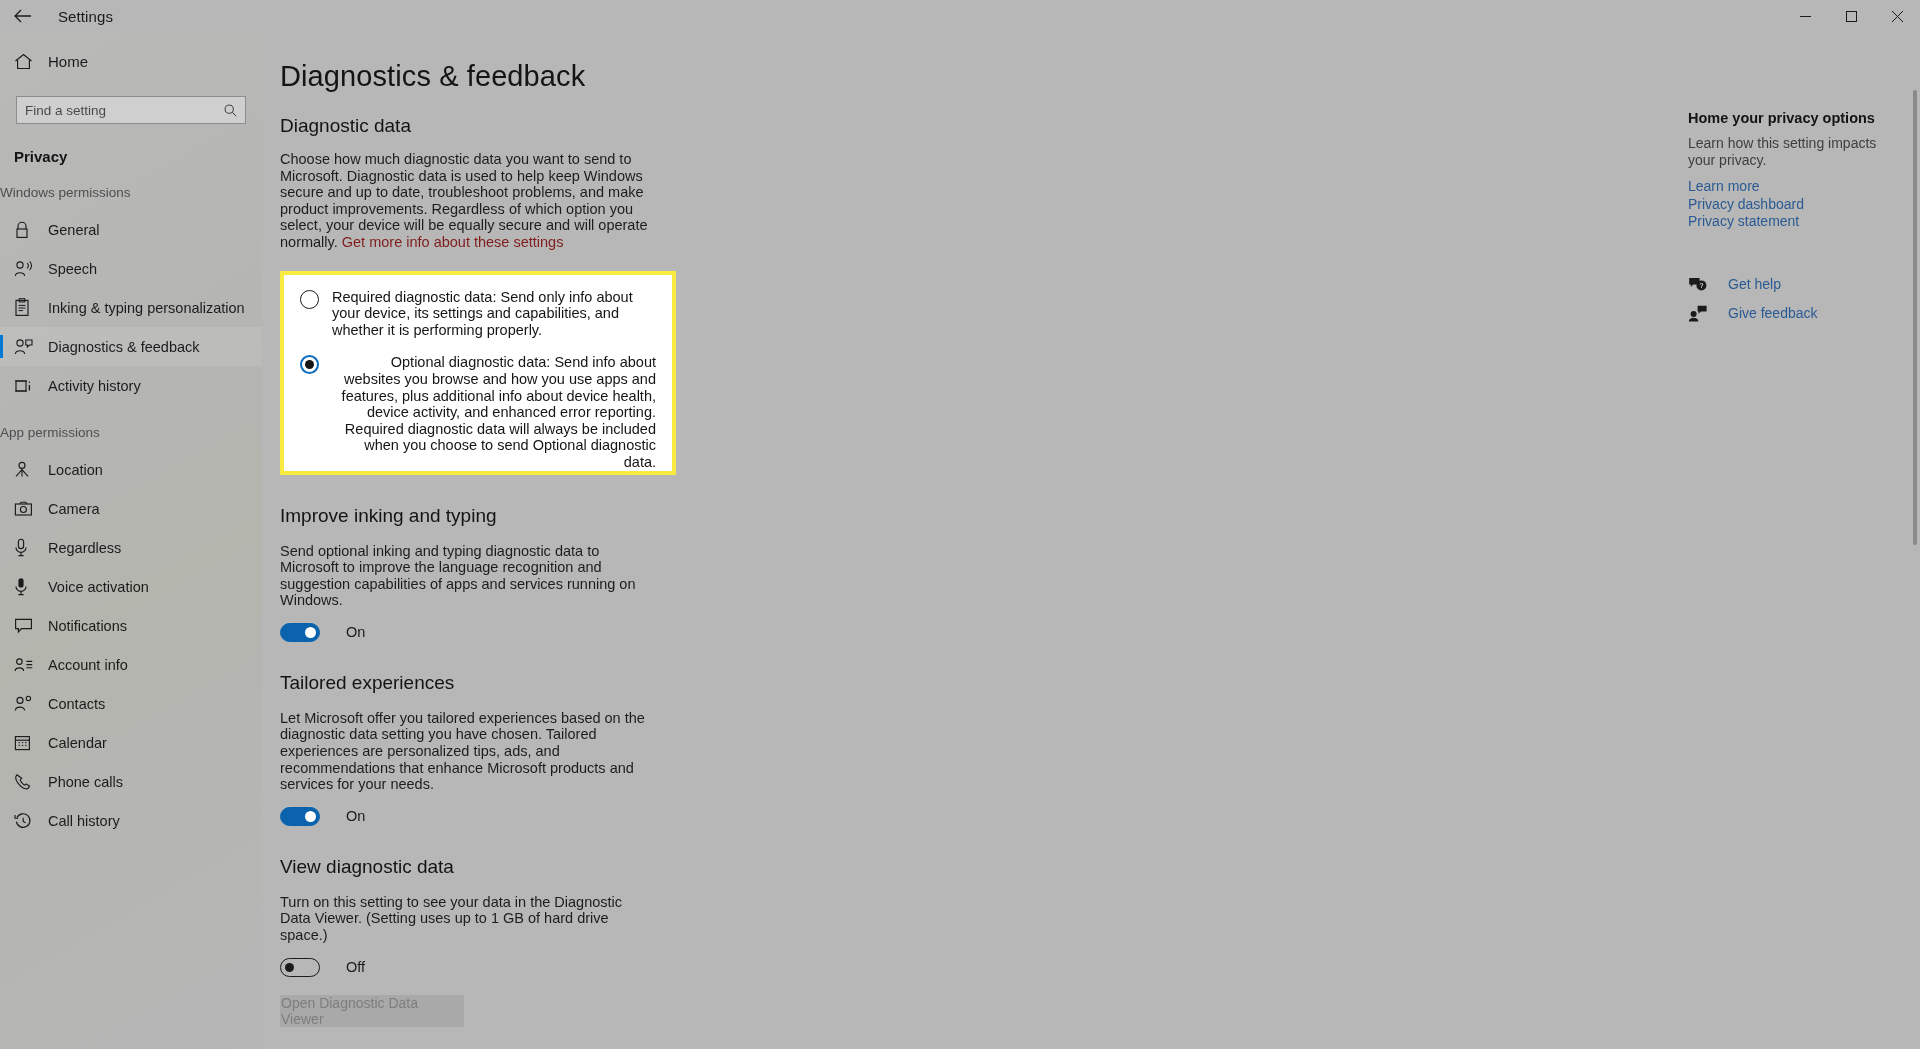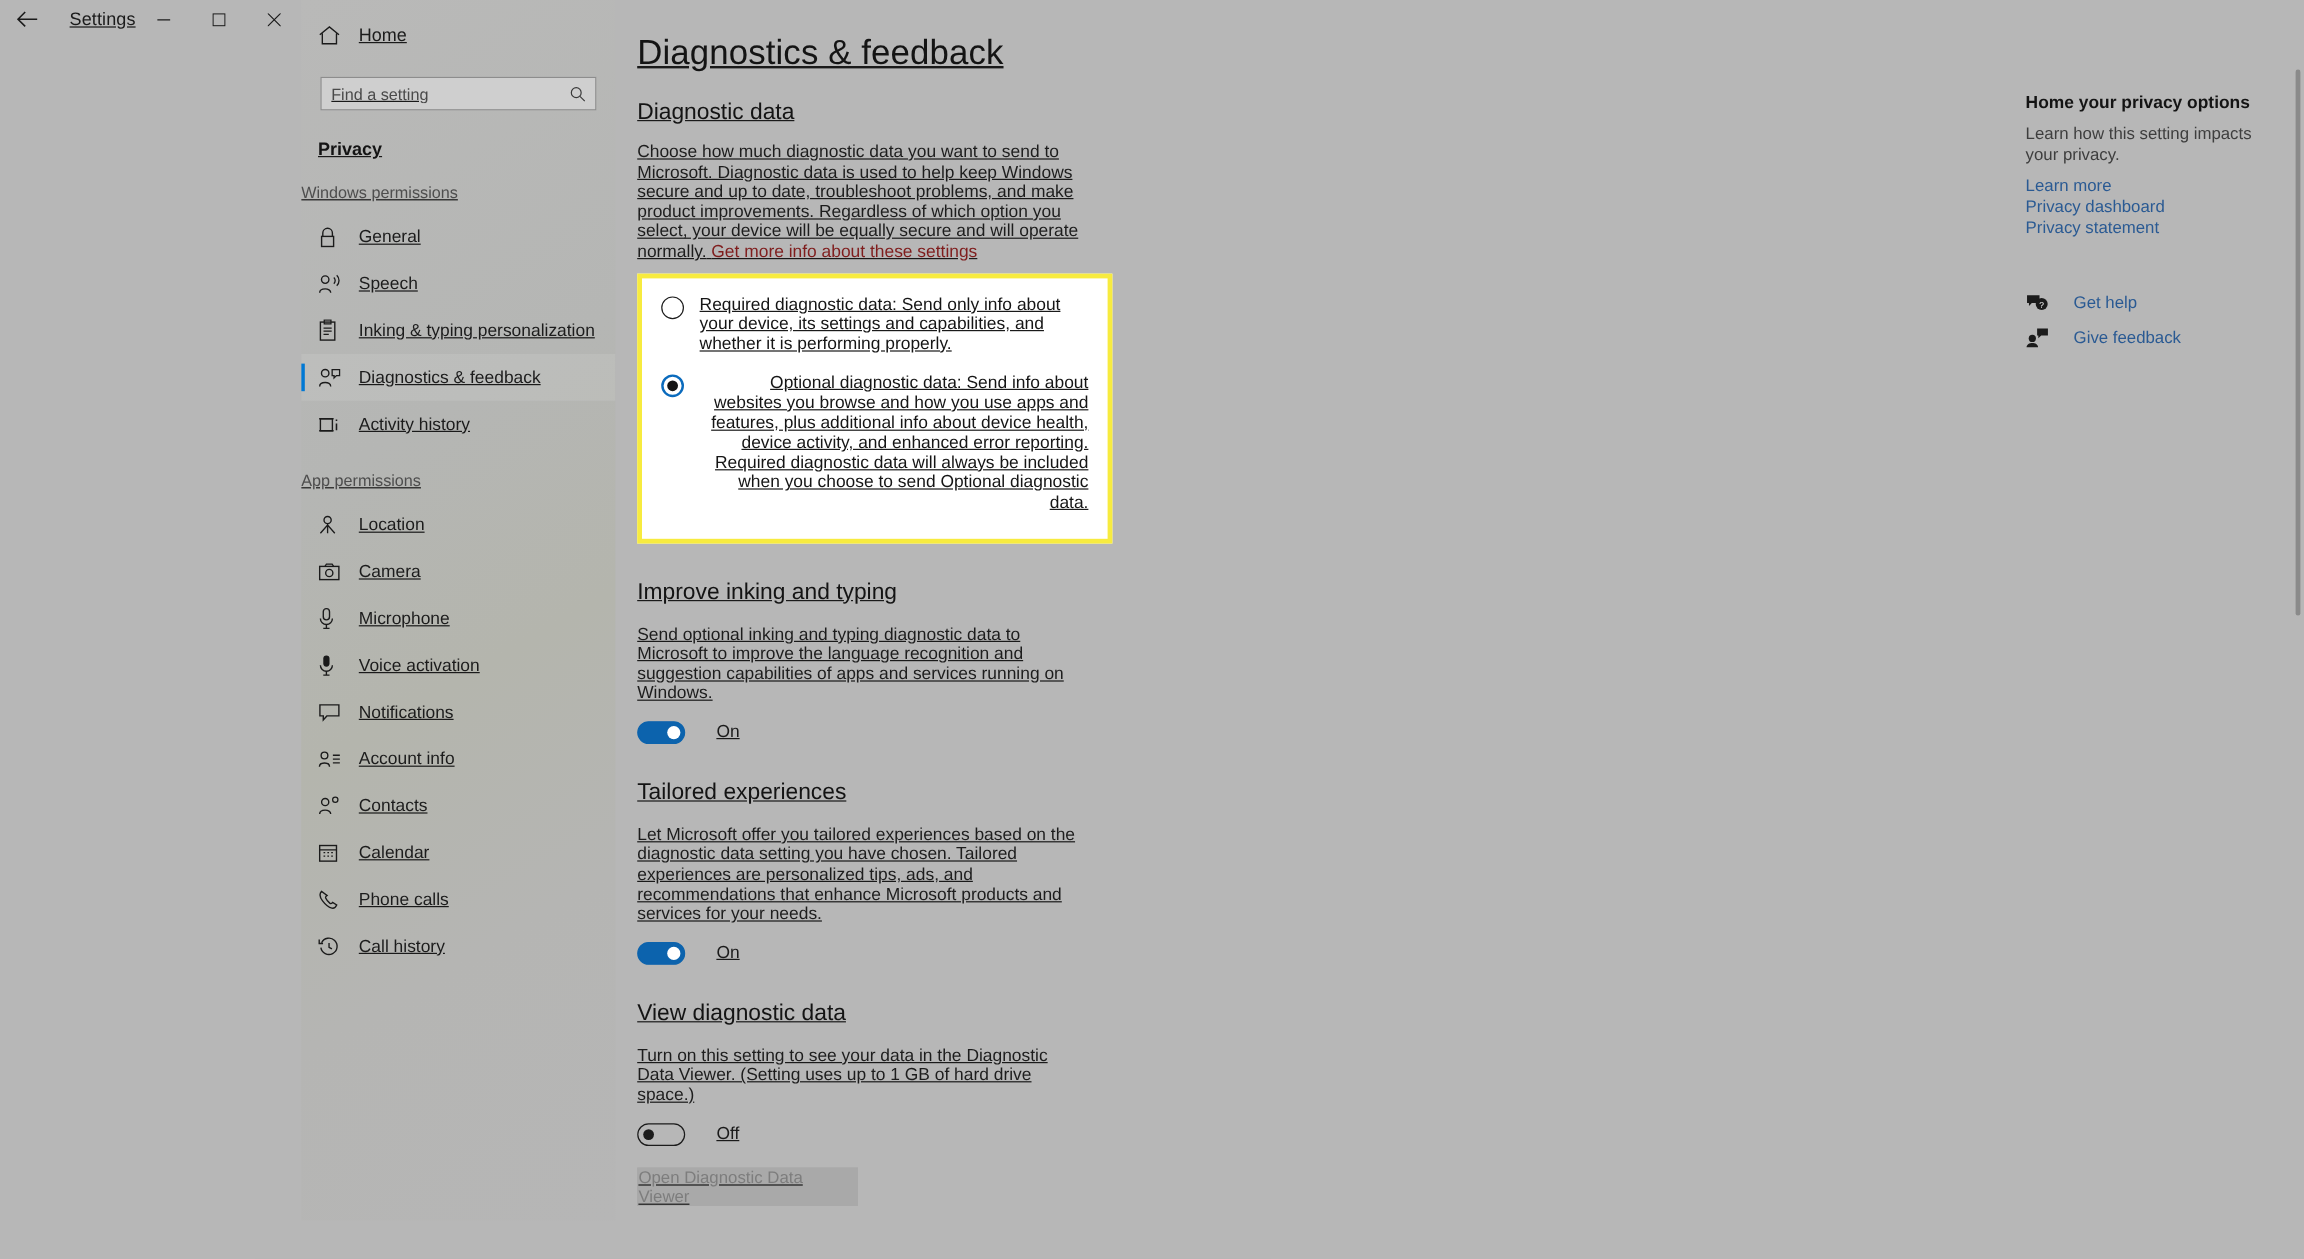--- a/index.html
+++ b/index.html
@@ -9,22 +9,21 @@
     overflow: hidden;
     font-family: "Liberation Sans", sans-serif;
     background: #b7b7b7;
     color: #1a1a1a;
   }
   #app {
     position: relative;
     width: 1920px; height: 1049px;
     background: #b7b7b7;
     display: flex;
-    flex-direction: row;
-    text-decoration: underline;
+    flex-direction: column;
   }
 
   
   .titlebar {
     position: relative;
     height: 32px;
     min-height: 32px;
     display: flex;
     align-items: center;
     background: transparent;
@@ -177,22 +176,22 @@
     color: #7f1d1d;
     text-decoration: none;
     cursor: default;
   }
 
   
   .highlight-box {
     border: 4px solid #f7eb3f;
     background: #ffffff;
     width: 396px;
-    margin-top: 9px;
-    padding: 14px 16px 21px 16px;
+    margin-top: 20px;
+    padding: 14px 16px 0 16px;
   }
   .radio-row {
     display: flex;
     align-items: flex-start;
     margin-bottom: 16px;
   }
   .radio-row:last-child { margin-bottom: 0; text-align: right; }
   .radio {
     width: 19px; height: 19px;
     border-radius: 50%;
@@ -485,21 +484,21 @@
       </div>
 
       <div class="side-row">
         <span class="ico">
           <svg width="14" height="19" viewBox="0 0 14 19">
             <rect x="4.4" y="1.2" width="5.2" height="9.4" rx="2.6" fill="none" stroke="#1b1b1b" stroke-width="1.15"></rect>
             <path d="M2 9.4 A5 5 0 0 0 12 9.4" fill="none" stroke="#1b1b1b" stroke-width="1.15"></path>
             <path d="M7 14.4 V17.4 M4.4 17.6 H9.6" stroke="#1b1b1b" stroke-width="1.15"></path>
           </svg>
         </span>
-        <span class="lbl">Microphone</span>
+        <span class="lbl">Regardless</span>
       </div>
 
       <div class="side-row">
         <span class="ico">
           <svg width="14" height="19" viewBox="0 0 14 19">
             <rect x="4.4" y="1.2" width="5.2" height="9.4" rx="2.6" fill="#1b1b1b"></rect>
             <path d="M2 9.4 A5 5 0 0 0 12 9.4" fill="none" stroke="#1b1b1b" stroke-width="1.15"></path>
             <path d="M7 14.4 V17.4 M4.4 17.6 H9.6" stroke="#1b1b1b" stroke-width="1.15"></path>
           </svg>
         </span>

